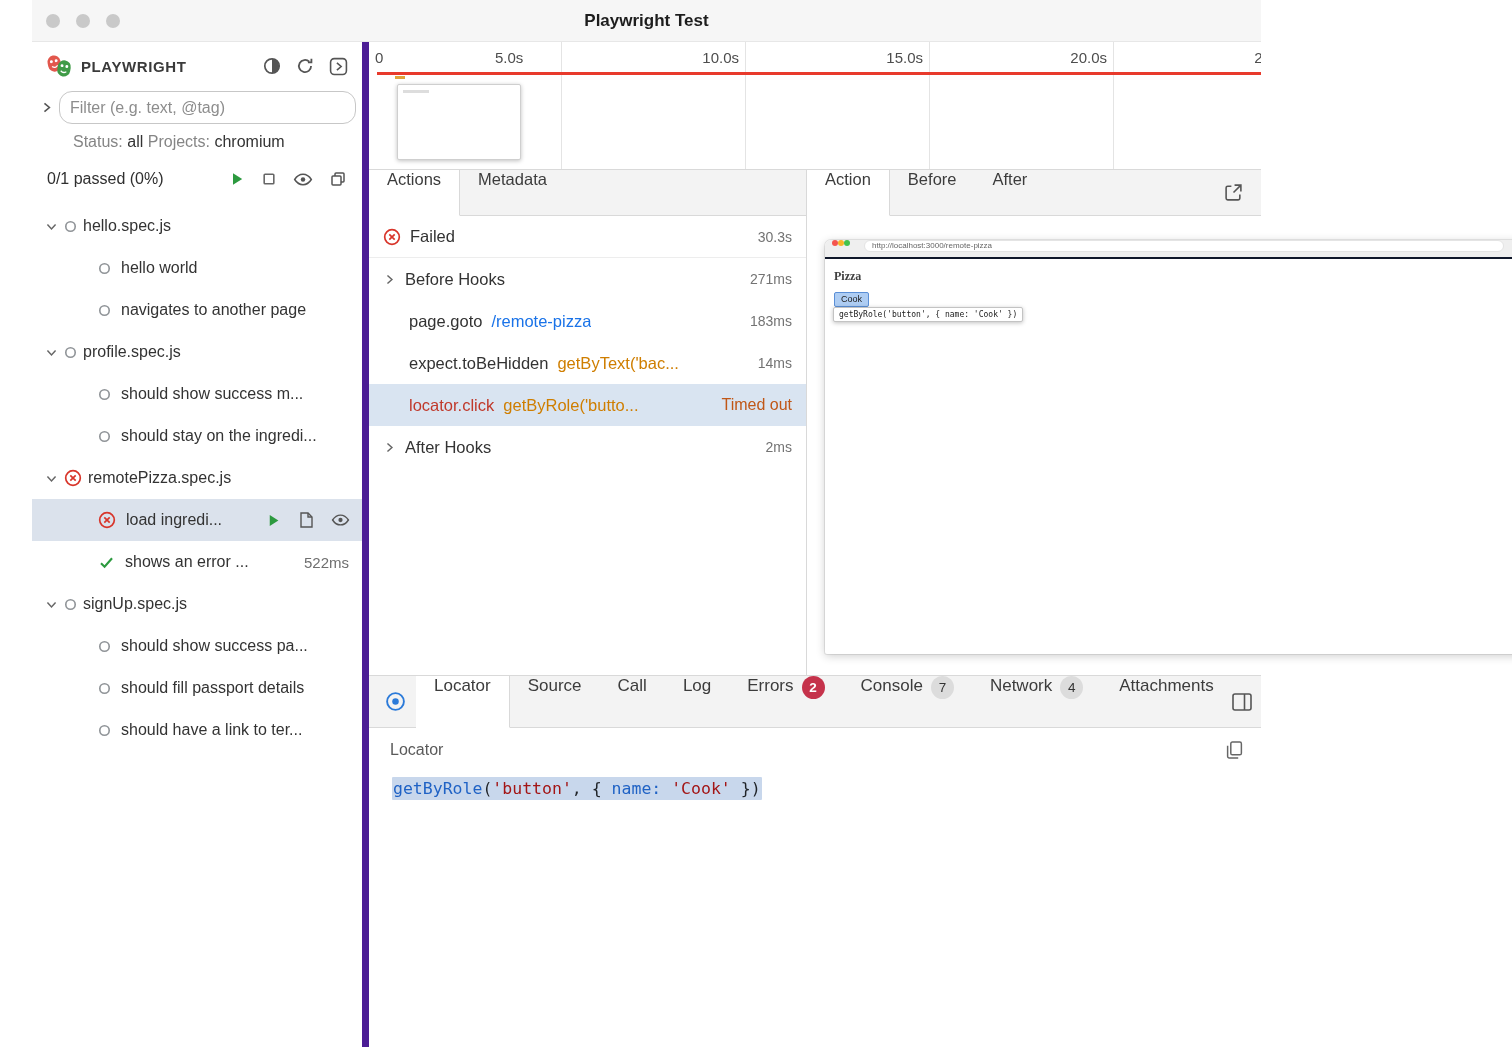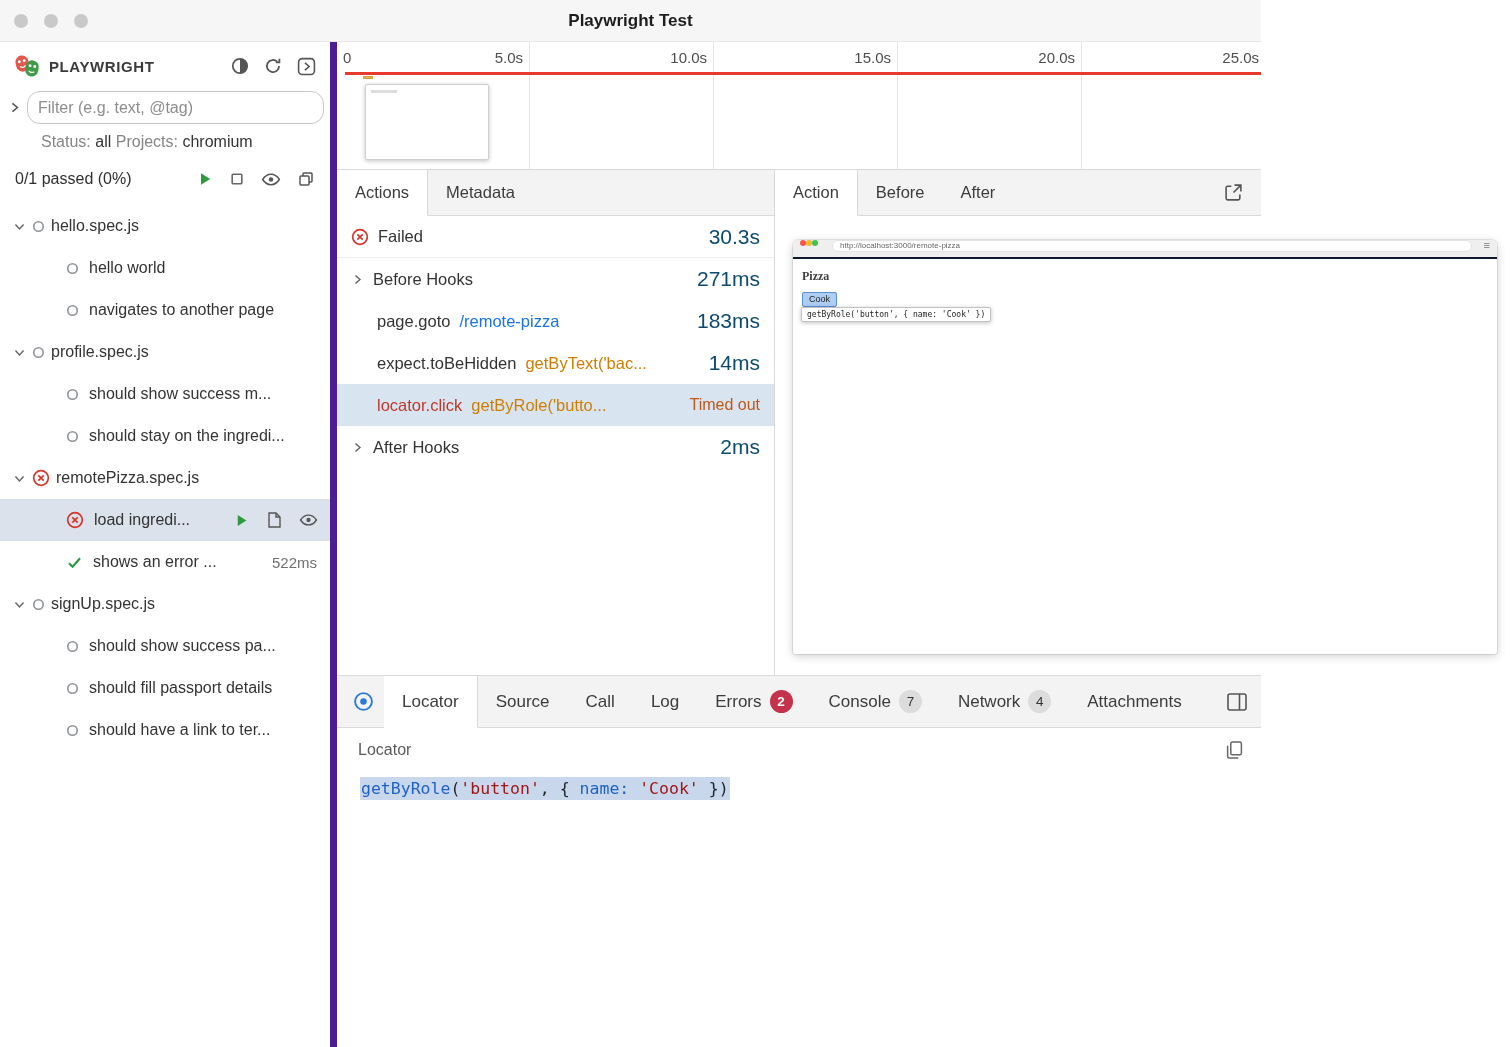--- a/index.html
+++ b/index.html
@@ -1,21 +1,21 @@
 <!DOCTYPE html>
 <html><head>
 <meta charset="utf-8">
 <style>
   * { box-sizing: border-box; margin: 0; padding: 0; }
   html,body { width:1512px; height:1047px; }
   body {
     font-family: "Liberation Sans", sans-serif;
     font-size: 16px; color:#333; background:#fff; overflow:hidden; position:relative;
   }
-  .window { width:1261px; height:1047px; display:flex; flex-direction:column; }
+  .window { width:1261px; height:1047px; display:flex; flex-direction:column;padding-left:32px; }
 
   
   .titlebar { height:42px; min-height:42px; background:#f6f6f6; border-bottom:1px solid #e7e7e7; position:relative; }
   .traffic { position:absolute; left:14px; top:14px; display:flex; gap:16px; }
   .dot { width:14px; height:14px; border-radius:50%; background:#c9c9c9; display:inline-block; }
   .win-title { text-align:center; line-height:41px; font-weight:bold; font-size:17px; color:#1d1d1d; }
 
   .app { flex:1; display:flex; min-height:0; }
 
   
@@ -51,40 +51,40 @@
   .tick-label { position:absolute; top:7px; font-size:15px; color:#4d4d4d; }
   .redline { position:absolute; left:8px; right:0; top:30px; height:3px; background:#e83a2c; z-index:2; }
   .orange-dash { position:absolute; left:26px; top:34px; width:10px; height:3px; background:#e0a43c; z-index:2; }
   .thumb { position:absolute; left:28px; top:42px; width:124px; height:76px; background:#fff;
     border:1px solid #cfcfcf; border-radius:2px; box-shadow:0 1px 4px rgba(0,0,0,.25); z-index:3; }
   .thumb::after { content:""; position:absolute; left:5px; top:5px; width:26px; height:3px; background:#ddd; }
 
   
   .tabbar { background:#f3f3f3; border-bottom:1px solid #d9d9d9; display:flex; align-items:stretch;
     font-size:16.5px; color:#3c3c3c; }
-  .tab { display:flex; align-items:center; padding:0 18px; cursor:pointer; gap:8px; }
+  .tab { display:flex; align-items:flex-start; padding:0 18px; cursor:pointer; gap:8px; }
   .tab.selected { background:#fff; border-left:1px solid #d9d9d9; border-right:1px solid #d9d9d9;
     margin-bottom:-1px; border-bottom:1px solid #fff; }
   .tab:first-child.selected { border-left:none; }
 
   
   .content-row { height:505px; min-height:505px; display:flex; }
   .actions-col { width:438px; min-width:438px; border-right:1px solid #d9d9d9; display:flex; flex-direction:column; background:#fff; }
   .actions-col .tabbar { height:46px; min-height:46px; }
   .action-list { flex:1; overflow:hidden; font-size:16.5px; }
   .a-row { height:42px; display:flex; align-items:center; padding:0 14px; gap:9px; cursor:pointer; }
   .a-row.divider { border-bottom:1px solid #ededed; }
   .a-row.indent { padding-left:40px; }
   .a-row.selected { background:#d9e4f1; }
   .a-title { white-space:nowrap; color:#333; }
   .a-title.error { color:#c0392b; }
   .a-detail { white-space:nowrap; overflow:hidden; text-overflow:ellipsis;text-align:right; }
   .a-detail.link { color:#1a73e8; }
   .a-detail.locator { color:#cf7e00; }
-  .a-right { margin-left:auto; color:#0c4a6e; font-size:21px; padding-left:8px; white-space:nowrap; }
+  .a-right { margin-left:auto; color:#737373; font-size:14px; padding-left:8px; white-space:nowrap; }
   .a-right.timeout { color:#c05717; font-size:16px; }
 
   
   .snap-col { flex:1; display:flex; flex-direction:column; min-width:0; background:#fff; }
   .snap-col .tabbar { height:46px; min-height:46px; padding-right:10px; }
   .popout { margin-left:auto; align-self:center; margin-right:8px; cursor:pointer; }
   .snap-area { flex:1; position:relative; }
   .browser-card { position:absolute; left:18px; top:24px; width:704px; height:414px; background:#fff;
     border-radius:6px 6px 2px 2px; box-shadow:0 0 0 1px rgba(0,0,0,.08), 0 2px 10px rgba(0,0,0,.2); }
   .b-head { height:19px; background:#efefef; border-radius:6px 6px 0 0; border-bottom:2px solid #0f172a;
@@ -369,21 +369,21 @@
     </aside>
 
     <div class="main">
 
       <div class="timeline">
         <div class="redline"></div>
         <div class="orange-dash"></div>
         <div class="thumb"></div>
       <span class="tick-label" style="left: 6px;">0</span>
           <div class="grid-line" style="left: 192px;"></div>
-          <span class="tick-label" style="left: 126px; width: 60px; text-align: right;">5.0s</span>
+          <span class="tick-label" style="left: 126px; width: 60px; text-align: left;">5.0s</span>
           <div class="grid-line" style="left: 376px;"></div>
           <span class="tick-label" style="left: 310px; width: 60px; text-align: right;">10.0s</span>
           <div class="grid-line" style="left: 560px;"></div>
           <span class="tick-label" style="left: 494px; width: 60px; text-align: right;">15.0s</span>
           <div class="grid-line" style="left: 744px;"></div>
           <span class="tick-label" style="left: 678px; width: 60px; text-align: right;">20.0s</span>
           <div class="grid-line" style="left: 928px;"></div>
           <span class="tick-label" style="left: 862px; width: 60px; text-align: right;">25.0s</span>
           <div class="grid-line" style="left: 1112px;"></div>
           <span class="tick-label" style="left: 1046px; width: 60px; text-align: right;">30.0s</span>

